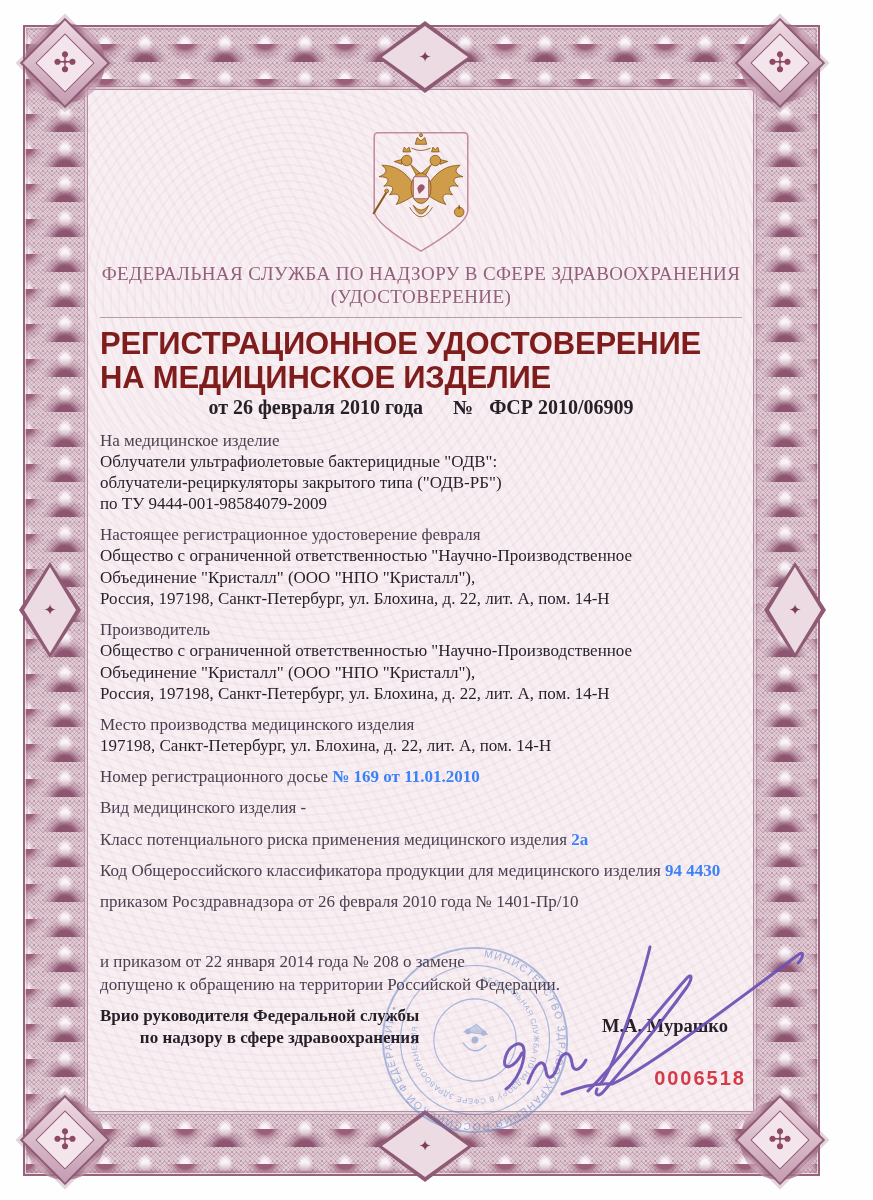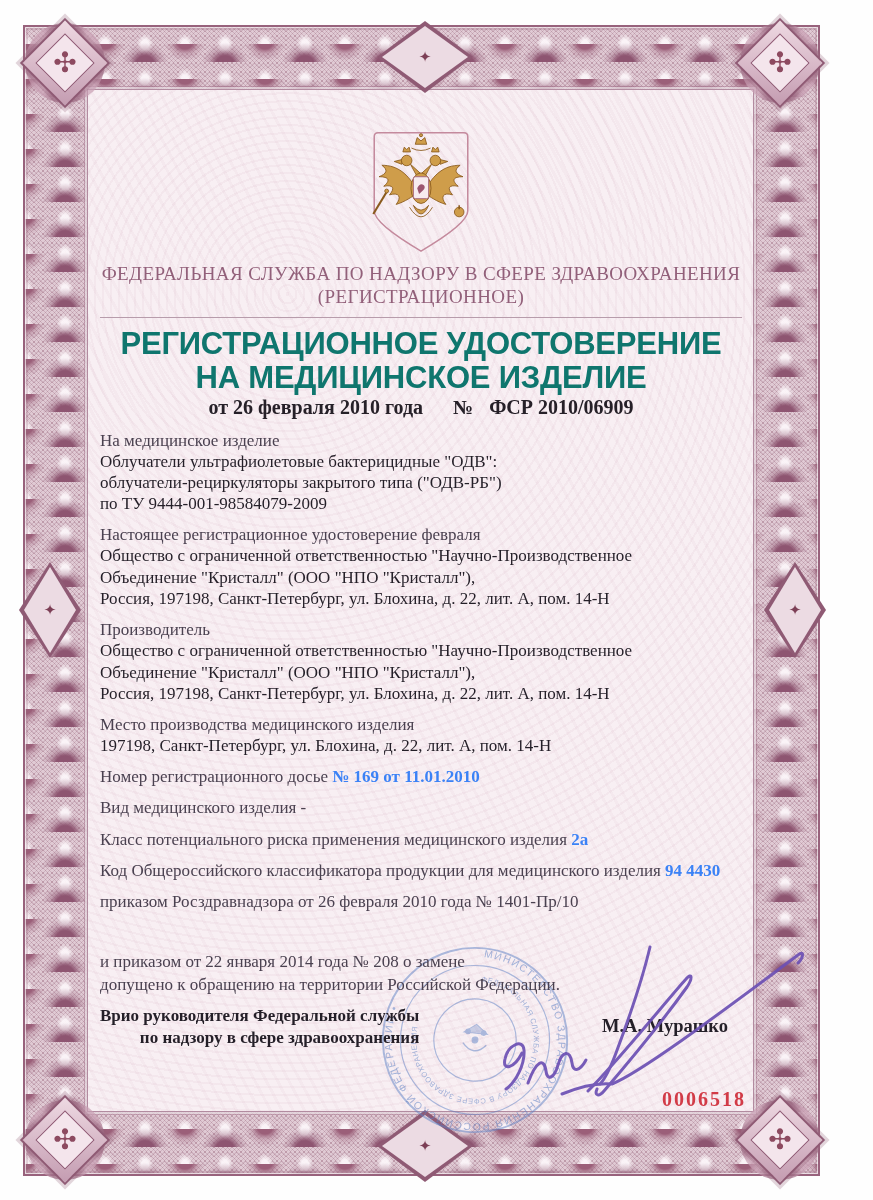--- a/index.html
+++ b/index.html
@@ -64,36 +64,36 @@
   .med.bottom{left:352px;bottom:-8px;width:96px;height:72px;}
   .med.left{left:-6px;top:535px;width:62px;height:96px;}
   .med.right{right:-8px;top:535px;width:62px;height:96px;}
 
   
   .content{position:absolute;left:87px;top:89px;width:667px;height:1023px;box-sizing:border-box;
     padding:0 12px 0 13px;z-index:5;color:#39323c;font-size:17px;line-height:1.24;}
   .emblem{margin:40px auto 0;width:116px;height:126px;}
   .agency{margin-top:8px;text-align:center;color:#92607a;font-size:19px;line-height:1.2;letter-spacing:.4px;}
   .rule{margin:8px 0 0;border:0;border-top:1.5px solid #b79cab;}
-  .title{margin-top:9px;text-align:center;color:#0f766e;font-family:"Liberation Sans",sans-serif;
+  .title{margin-top:9px;color:#7f1d1d;font-family:"Liberation Sans",sans-serif;
     font-weight:bold;font-size:31px;line-height:1.1;letter-spacing:-.2px;}
   .dateline{text-align:center;font-weight:bold;color:#262028;font-size:20px;}
   .dateline .gap1{display:inline-block;width:30px;}
   .dateline .gap2{display:inline-block;width:16px;}
 
   .block{margin-top:10px;}
   .lbl{color:#4a4150;}
   .val{font-weight:normal;color:#241f28;white-space:pre-line;line-height:1.25;}
   .inlineval{font-weight:bold;color:#3b82f6;}
   .b-amendment{margin-top:38px;white-space:pre-line;line-height:1.38;}
   .b-signer{margin-top:8px;display:flex;align-items:center;text-align:right;}
   .role{font-weight:bold;color:#241f28;white-space:pre-line;line-height:1.3;}
   .name{font-weight:bold;color:#241f28;margin-left:auto;margin-right:14px;font-size:18.5px;}
-  .serial{position:absolute;right:8px;bottom:0;color:#d23b47;
-    font-family:Liberation Serif, serif;font-weight:bold;font-size:20px;letter-spacing:2px;}
+  .serial{position:absolute;right:8px;bottom:21px;color:#d23b47;
+    font-family:Liberation Sans, sans-serif;font-weight:bold;font-size:20px;letter-spacing:2px;}
 
   
   .stamp{position:absolute;left:377px;top:942px;width:196px;height:196px;z-index:4;transform:rotate(6deg);}
   .sig{position:absolute;left:492px;top:933px;width:318px;height:175px;z-index:6;}
 </style>
 </head>
 <body>
 
 <div class="cert">
 
@@ -173,21 +173,21 @@
           <circle cx="100" cy="87" r="5"></circle>
           <line x1="100" y1="80" x2="100" y2="84" stroke-width="1.6"></line>
         </g>
         <rect x="52" y="50" width="16" height="23" rx="2" fill="#f7ebef" stroke="#a5657c"></rect>
         <path d="M56 62 q3 -6 7 -3 q2 2 -0.5 5 l-4.5 4 z" fill="#9c5570"></path>
       </svg>
     </div>
 
     <div class="agency">
       <div>ФЕДЕРАЛЬНАЯ СЛУЖБА ПО НАДЗОРУ В СФЕРЕ ЗДРАВООХРАНЕНИЯ</div>
-      <div>(РЕГИСТРАЦИОННОЕ)</div>
+      <div>(УДОСТОВЕРЕНИЕ)</div>
     </div>
 
     <hr class="rule">
 
     <div class="title">
       <div>РЕГИСТРАЦИОННОЕ УДОСТОВЕРЕНИЕ</div>
       <div>НА МЕДИЦИНСКОЕ ИЗДЕЛИЕ</div>
     </div>
 
     <div class="dateline">

